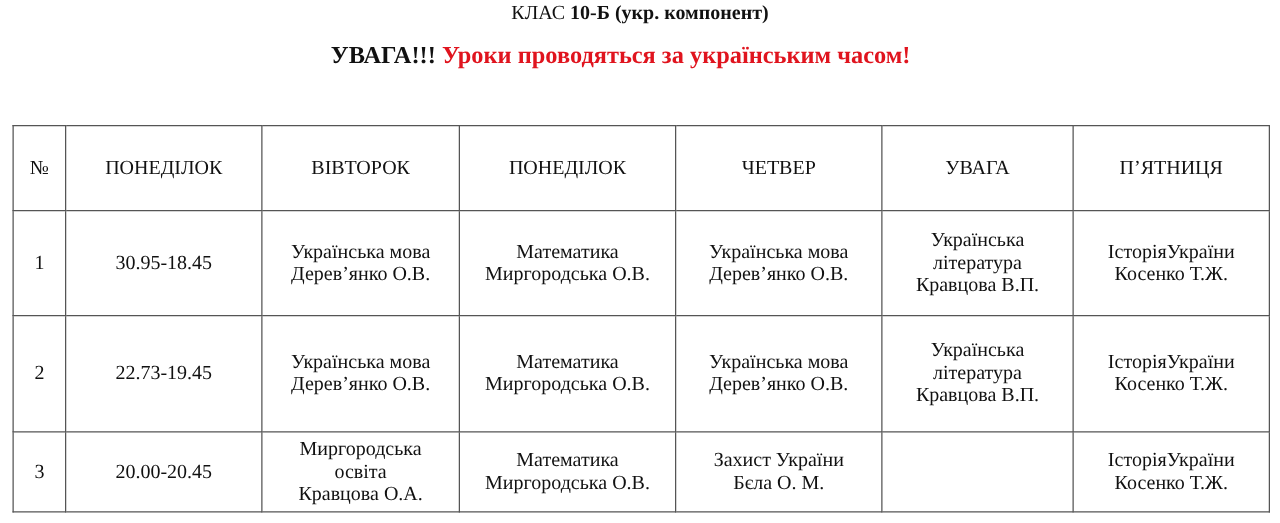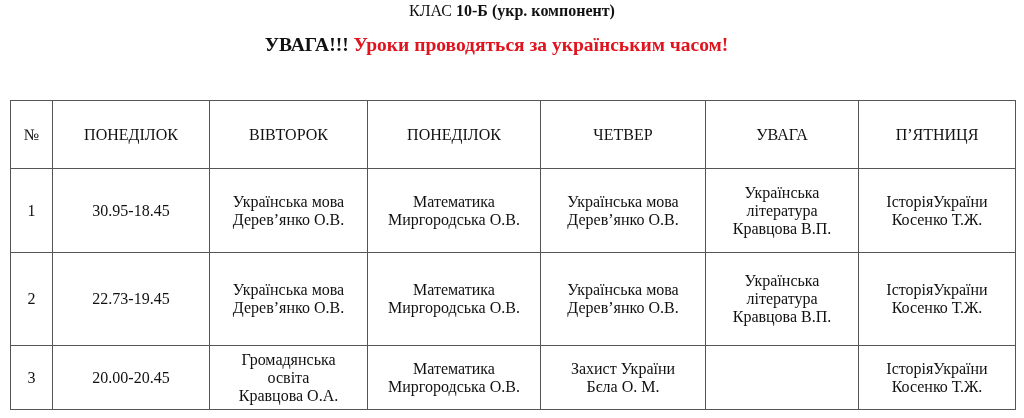--- a/index.html
+++ b/index.html
@@ -141,21 +141,21 @@
     <td>
       <span class="line">ІсторіяУкраїни</span>
       <span class="line">Косенко Т.Ж.</span>
     </td>
   </tr>
 
   <tr class="row-3">
     <td>3</td>
     <td class="time">20.00-20.45</td>
     <td>
-      <span class="line">Громадянська</span>
+      <span class="line">Миргородська</span>
       <span class="line">освіта</span>
       <span class="line">Кравцова О.А.</span>
     </td>
     <td>
       <span class="line">Математика</span>
       <span class="line">Миргородська О.В.</span>
     </td>
     <td>
       <span class="line">Захист України</span>
       <span class="line">Бєла О. М.</span>

